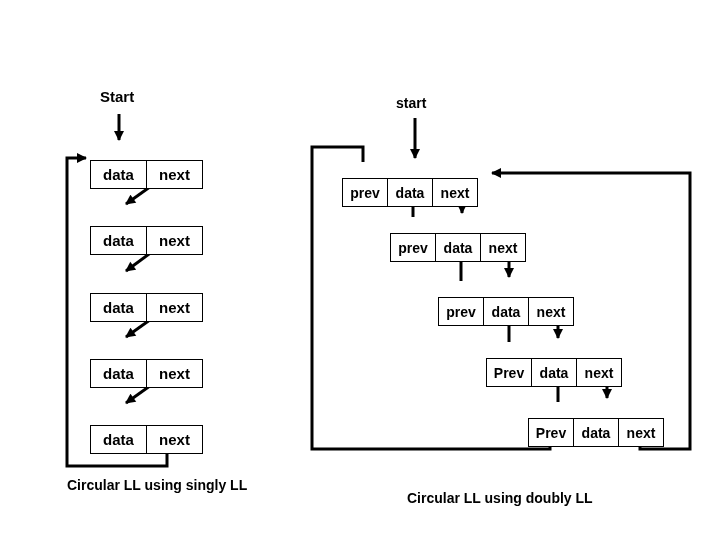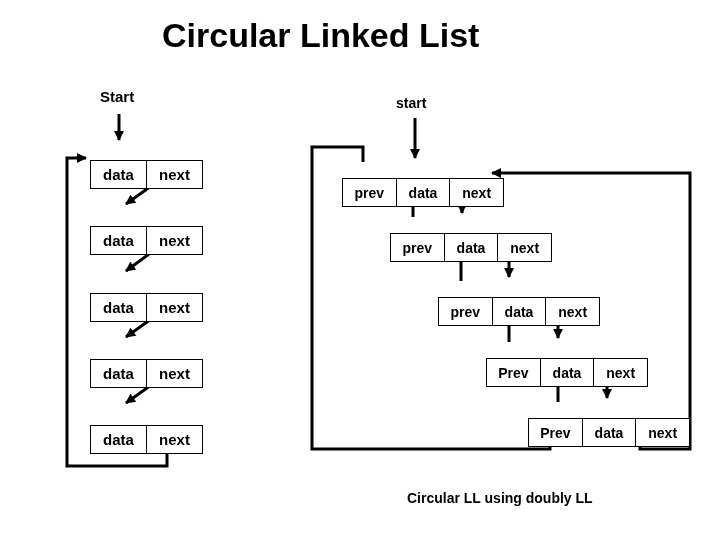--- a/index.html
+++ b/index.html
@@ -21,32 +21,31 @@
     position:absolute; display:flex; box-sizing:border-box;
     border:1.5px solid #000; background:#ffffff; height:29px;margin-top:16px;
   }
   .node .cell {
     flex:1 1 0; display:flex; align-items:center; justify-content:center;
     font-weight:700; box-sizing:border-box; overflow:hidden;
   }
   .lnode { width:113px; }
   .lnode .cell { font-size:15px; }
   .lnode .cell:first-child { border-right:1.5px solid #000; }
-  .dnode { width:162px; }
+  .dnode { width:136px; }
   .dnode .cell { font-size:14px; }
   .dnode .cell:not(:last-child) { border-right:1.5px solid #000; }
   svg.wires { position:absolute; left:0; top:0; pointer-events:none; }
   svg.wires line, svg.wires polyline { stroke:#000; stroke-width:3; fill:none; }
 </style>
 </head>
 <body>
 
 <div class="stage">
 
-  <div class="title">Circular Linked List</div>
 
   <svg class="wires" width="720" height="540">
     <defs>
       <marker id="ah" markerUnits="userSpaceOnUse" markerWidth="11" markerHeight="10" viewBox="0 0 10 10" refX="9" refY="5" orient="auto">
         <path d="M0,0 L10,5 L0,10 Z" fill="#000"></path>
       </marker>
     </defs>
 
     <g>
       <line x1="119" y1="114" x2="119" y2="140" marker-end="url(#ah)"></line>
@@ -93,20 +92,21 @@
   </div>
   <div class="node lnode" style="left:90px; top:343px;">
     <div class="cell">data</div>
     <div class="cell">next</div>
   </div>
   <div class="node lnode" style="left:90px; top:409px;">
     <div class="cell">data</div>
     <div class="cell">next</div>
   </div>
 
+  <div class="caption singly">Circular LL using singly LL</div>
 
   <div class="ptr-label doubly">start</div>
 
   <div class="node dnode" style="left:342px; top:162px;">
     <div class="cell">prev</div>
     <div class="cell">data</div>
     <div class="cell">next</div>
   </div>
   <div class="node dnode" style="left:390px; top:217px;">
     <div class="cell">prev</div>

